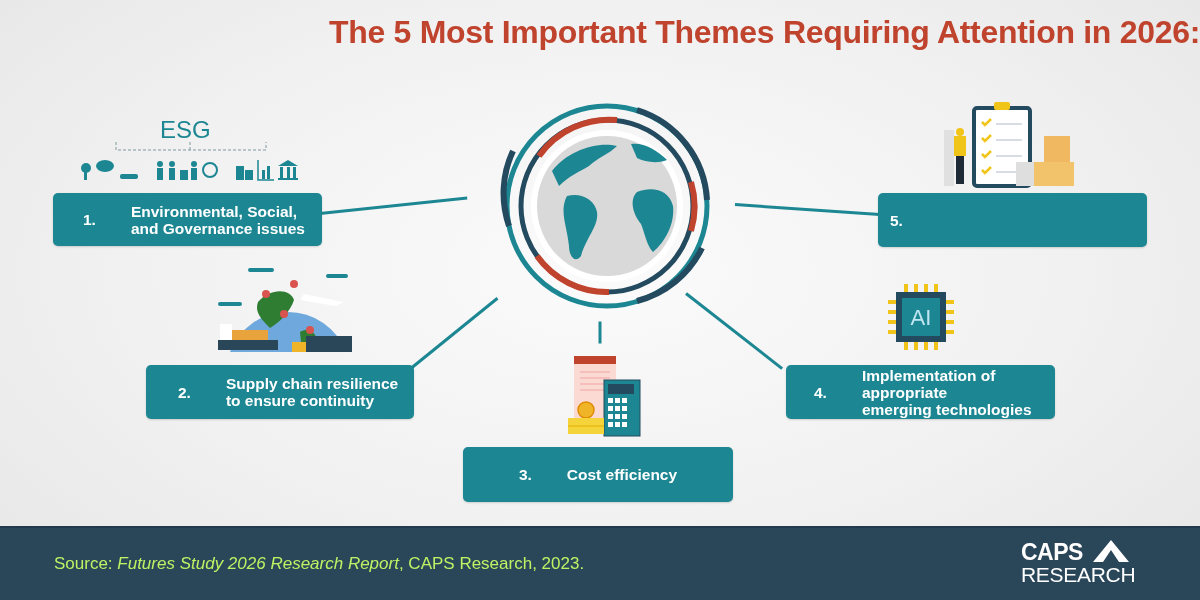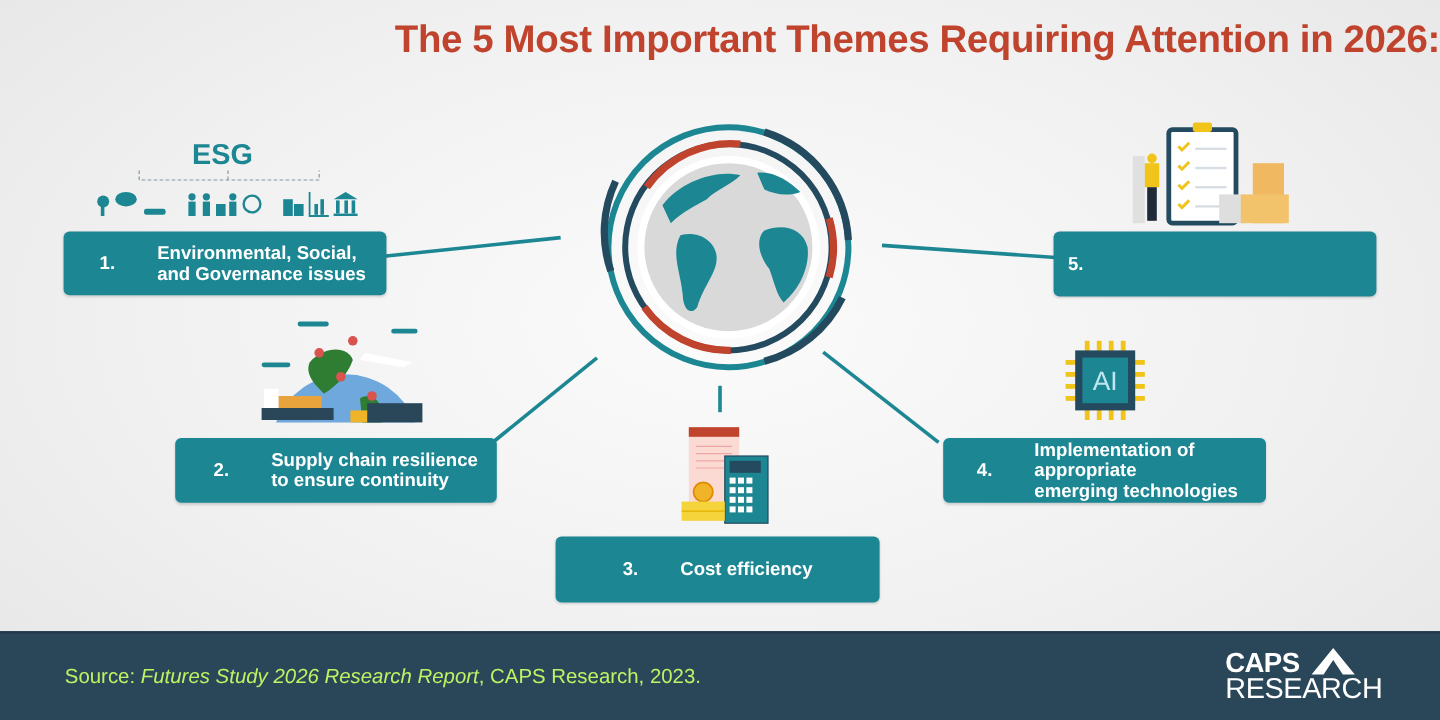--- a/index.html
+++ b/index.html
@@ -16,33 +16,33 @@
   .box {
     position: absolute; background: #1c8793; color: #fff; border-radius: 5px;
     font-weight: bold; font-size: 15.5px; line-height: 17px;
     display: flex; align-items: center; box-shadow: 0 1px 2px rgba(0,0,0,0.15);
   }
   .box .num { display: inline-block; margin-right: 6px; }
   .box .txt { white-space: pre-line; margin-left: 29px; }
   .connector { position: absolute; background: #1c8793; height: 3px; transform-origin: 0 50%; }
   svg { position: absolute; overflow: visible; }
   .esg-label {
-    position: absolute; left: 160px; top: 116px; color: #1c8793; font-size: 24px; font-weight: bold;
+    position: absolute; left: 160px; top: 116px; color: #1c8793; font-size: 24px; font-weight: normal;
   }
   .footer {
     position: absolute; left: 0; top: 526px; width: 1200px; height: 74px;
     background: #2a4659; border-top: 2px solid #223a4b;
   }
   .source {
     position: absolute; left: 54px; top: 26px; color: #bef264; font-size: 17px;
   }
   .source i { font-style: italic; }
   .logo { position: absolute; left: 1021px; top: 12px; width: 112px; height: 50px; color: #fff; }
   .logo .caps { position: absolute; left: 0; top: 0; font-weight: bold; font-size: 23px; letter-spacing: -0.5px; line-height: 24px; }
-  .logo .research { position: absolute; left: 0; top: 23px; font-size: 24px; letter-spacing: -0.3px; line-height: 24px; }
+  .logo .research { position: absolute; left: 0; top: 23px; font-size: 21px; letter-spacing: -0.3px; line-height: 24px; }
 </style>
 </head>
 <body>
 
 <div class="title">The 5 Most Important Themes Requiring Attention in 2026:</div>
 
 <div class="connector" style="left:320px; top:212px; width:148px; transform: rotate(-6deg);"></div>
 <div class="connector" style="left:735px; top:203px; width:145px; transform: rotate(4deg);"></div>
 <div class="connector" style="left:412px; top:366px; width:110px; transform: rotate(-39deg);"></div>
 <div class="connector" style="left:686px; top:292px; width:122px; transform: rotate(38deg);"></div>

